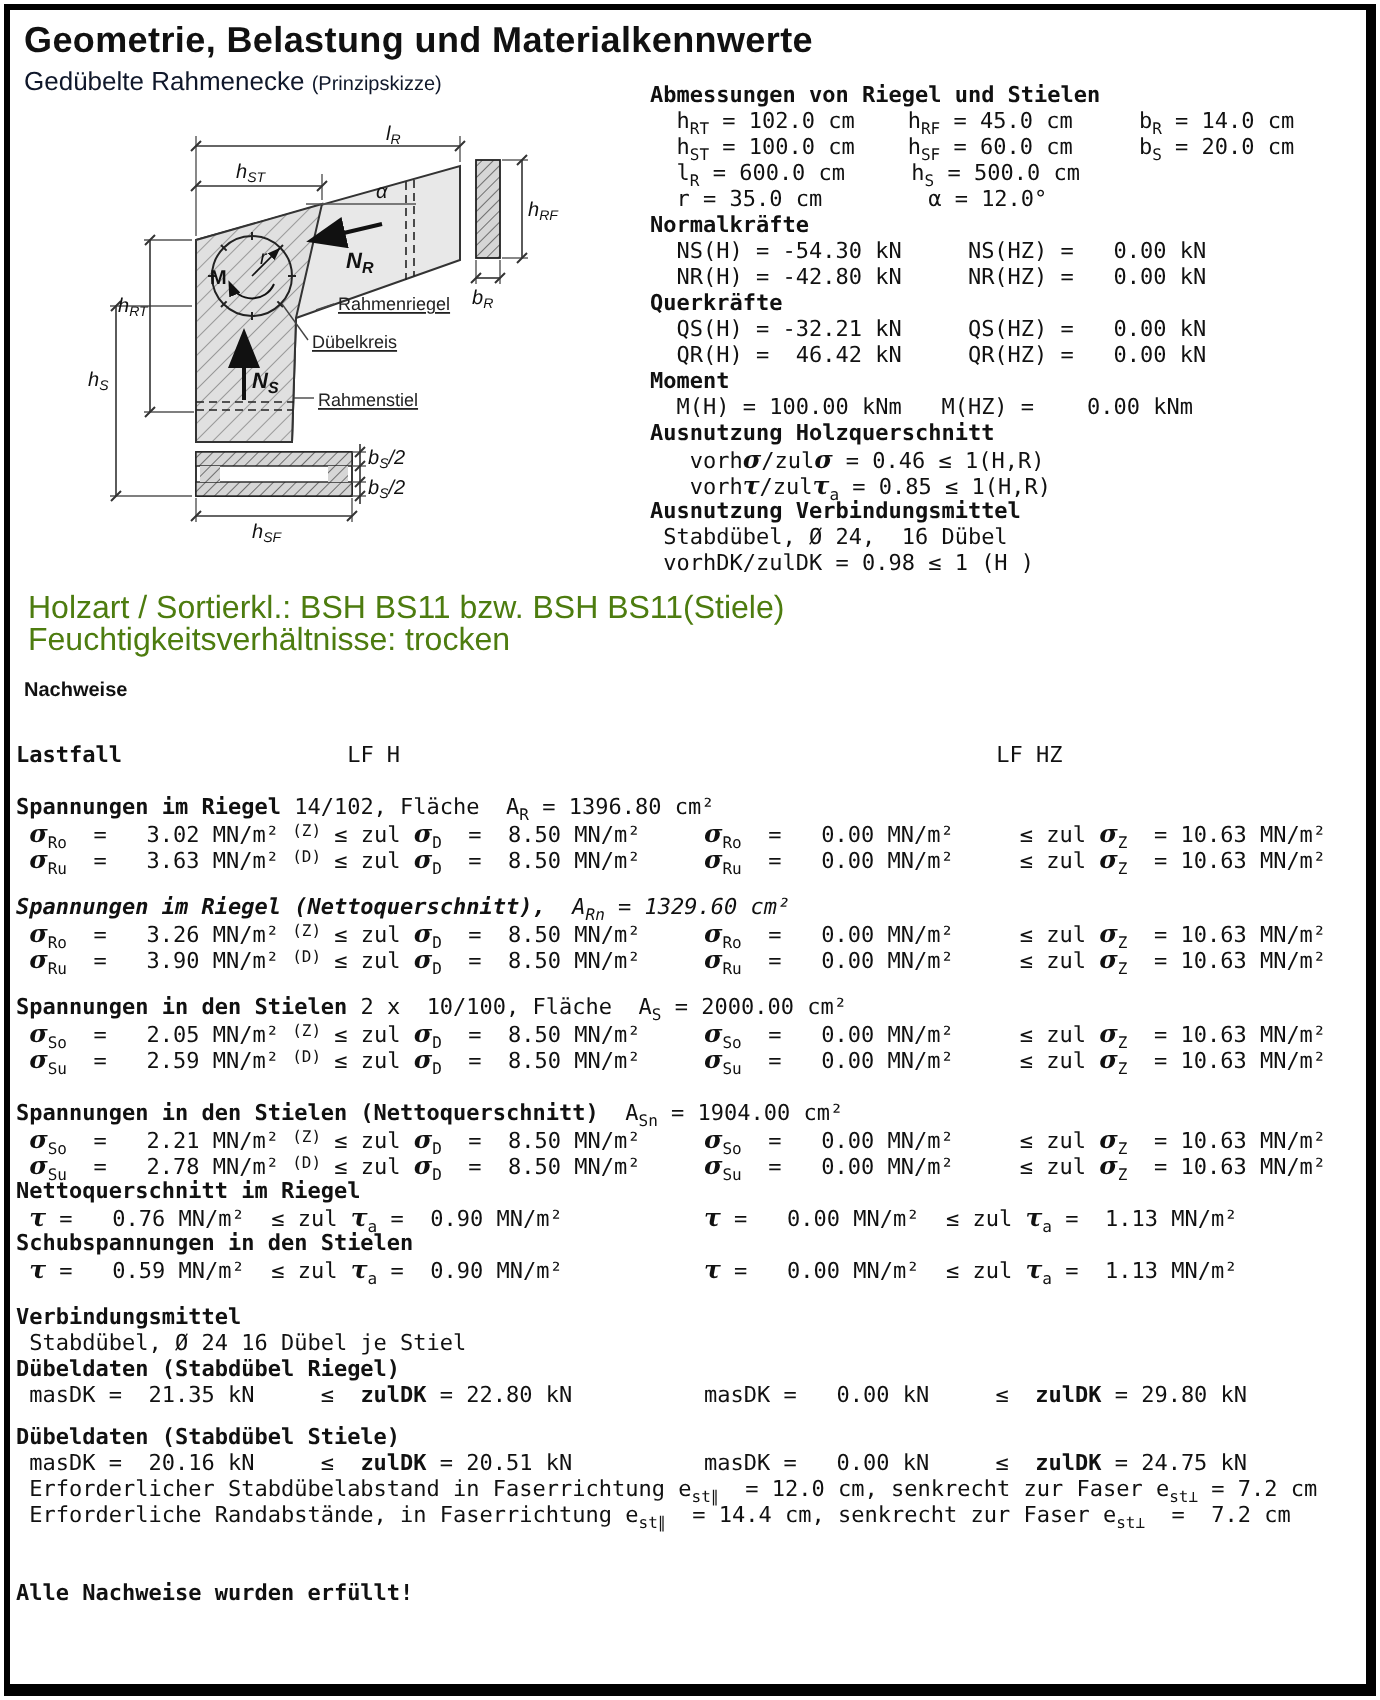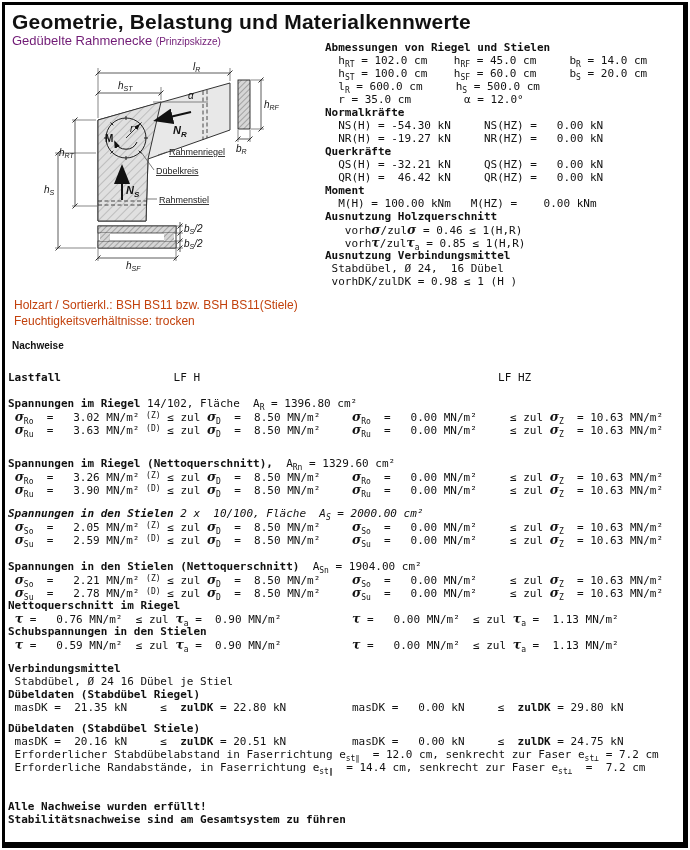--- a/index.html
+++ b/index.html
@@ -1,32 +1,32 @@
 <!DOCTYPE html>
 <html><head>
 <meta charset="utf-8">
 <style>
   html,body{margin:0;padding:0}
   body{width:690px;height:850px;background:#fff;position:relative;overflow:hidden;
        font-family:"Liberation Sans",sans-serif;color:#111}
   .frame{position:absolute;left:2px;top:2px;right:2px;bottom:2px;
          border:3px solid #000;border-right-width:5px;border-bottom-width:6px;pointer-events:none}
-  .title{position:absolute;left:12px;top:10px;font-size:21px;font-weight:bold;letter-spacing:.2px}
-  .subtitle{position:absolute;left:12px;top:33px;font-size:13px;color:#701a75}
+  .title{position:absolute;left:12px;top:10px;font-size:18px;font-weight:bold;letter-spacing:.2px}
+  .subtitle{position:absolute;left:12px;top:33px;font-size:13px;color:#0f172a}
   .subnote{font-size:10px}
   .mono{font-family:"DejaVu Sans Mono",monospace;font-size:11px;line-height:13px;white-space:pre;color:#111}
   .info{position:absolute;left:325px;top:41px}
   .bodyblk{position:absolute;left:0;top:371px;width:620px;padding-left:8px;box-sizing:border-box}
   .ln{position:relative;height:13px}
   .rh{position:absolute;left:344px;top:0}
   .sg-b{font-weight:bold}
   .sg-s{font-size:8px;position:relative;top:2.5px;font-family:"DejaVu Sans Mono","DejaVu Sans",monospace}
   .sg-p{font-size:8px;position:relative;top:-3px}
   .sg-g{font-family:"DejaVu Serif",serif;font-style:italic;font-weight:bold;font-size:12.5px}
-  .matblock{position:absolute;left:14px;top:297px;font-size:12px;line-height:16px;color:#c2410c}
+  .matblock{position:absolute;left:14px;top:297px;font-size:16px;line-height:16px;color:#4d7c0f}
   .h2{position:absolute;left:12px;top:340px;font-size:10px;font-weight:bold}
   .diagram{position:absolute;left:33px;top:56px}
   svg text{font-family:"Liberation Sans",sans-serif;fill:#111}
   .dim{font-size:10px}
   .dimsub{font-size:7px}
   .ital{font-style:italic}
   .plabel{font-size:9px;text-decoration:underline;fill:#222}
   .force{font-size:11px;font-weight:bold;font-style:italic}
   .fsub{font-size:8px;font-weight:bold}
   .mlab{font-size:10px;font-weight:bold}
@@ -166,21 +166,21 @@
 </svg>
 
 <div class="info">
     <div class="ln mono"><span class="sg-b">Abmessungen von Riegel und Stielen</span></div>
     <div class="ln mono"><span>  h</span><span class="sg-s">RT</span><span> = 102.0 cm    h</span><span class="sg-s">RF</span><span> = 45.0 cm     b</span><span class="sg-s">R</span><span> = 14.0 cm</span></div>
     <div class="ln mono"><span>  h</span><span class="sg-s">ST</span><span> = 100.0 cm    h</span><span class="sg-s">SF</span><span> = 60.0 cm     b</span><span class="sg-s">S</span><span> = 20.0 cm</span></div>
     <div class="ln mono"><span>  l</span><span class="sg-s">R</span><span> = 600.0 cm     h</span><span class="sg-s">S</span><span> = 500.0 cm</span></div>
     <div class="ln mono"><span>  r = 35.0 cm        α = 12.0°</span></div>
     <div class="ln mono"><span class="sg-b">Normalkräfte</span></div>
     <div class="ln mono"><span>  NS(H) = -54.30 kN     NS(HZ) =   0.00 kN</span></div>
-    <div class="ln mono"><span>  NR(H) = -19.27 kN     NR(HZ) =   0.00 kN</span></div>
+    <div class="ln mono"><span>  NR(H) = -42.80 kN     NR(HZ) =   0.00 kN</span></div>
     <div class="ln mono"><span class="sg-b">Querkräfte</span></div>
     <div class="ln mono"><span>  QS(H) = -32.21 kN     QS(HZ) =   0.00 kN</span></div>
     <div class="ln mono"><span>  QR(H) =  46.42 kN     QR(HZ) =   0.00 kN</span></div>
     <div class="ln mono"><span class="sg-b">Moment</span></div>
     <div class="ln mono"><span>  M(H) = 100.00 kNm   M(HZ) =    0.00 kNm</span></div>
     <div class="ln mono"><span class="sg-b">Ausnutzung Holzquerschnitt</span></div>
     <div class="ln mono"><span>   vorh</span><span class="sg-g">σ</span><span>/zul</span><span class="sg-g">σ</span><span> = 0.46 ≤ 1(H,R)</span></div>
     <div class="ln mono"><span>   vorh</span><span class="sg-g">τ</span><span>/zul</span><span class="sg-g">τ</span><span class="sg-s">a</span><span> = 0.85 ≤ 1(H,R)</span></div>
     <div class="ln mono"><span class="sg-b">Ausnutzung Verbindungsmittel</span></div>
     <div class="ln mono"><span> Stabdübel, Ø 24,  16 Dübel</span></div>
@@ -191,36 +191,35 @@
   <div>Holzart / Sortierkl.:  BSH BS11 bzw.  BSH BS11(Stiele)</div>
   <div>Feuchtigkeitsverhältnisse:  trocken</div>
 </div>
 
 <div class="h2">Nachweise</div>
 <div class="bodyblk">
     <div class="ln mono"><span class="sg-b">Lastfall</span><span>                 LF H                                             LF HZ</span></div>
     <div class="ln mono" style="margin-top: 13px;"><span class="sg-b">Spannungen im Riegel</span><span> 14/102, Fläche  A</span><span class="sg-s">R</span><span> = 1396.80 cm²</span></div>
     <div class="ln mono"><span> </span><span class="sg-g">σ</span><span class="sg-s">Ro</span><span>  =   3.02 MN/m² </span><span class="sg-p">(Z)</span><span> ≤ zul </span><span class="sg-g">σ</span><span class="sg-s">D</span><span>  =  8.50 MN/m²</span><span class="rh mono"><span class="sg-g">σ</span><span class="sg-s">Ro</span><span>  =   0.00 MN/m²     ≤ zul </span><span class="sg-g">σ</span><span class="sg-s">Z</span><span>  = 10.63 MN/m²</span></span></div>
     <div class="ln mono"><span> </span><span class="sg-g">σ</span><span class="sg-s">Ru</span><span>  =   3.63 MN/m² </span><span class="sg-p">(D)</span><span> ≤ zul </span><span class="sg-g">σ</span><span class="sg-s">D</span><span>  =  8.50 MN/m²</span><span class="rh mono"><span class="sg-g">σ</span><span class="sg-s">Ru</span><span>  =   0.00 MN/m²     ≤ zul </span><span class="sg-g">σ</span><span class="sg-s">Z</span><span>  = 10.63 MN/m²</span></span></div>
-    <div class="ln mono" style="margin-top: 21px;"><span class="sg-b">Spannungen im Riegel (Nettoquerschnitt),</span><span>  A</span><span class="sg-s">Rn</span><span> = 1329.60 cm²</span></div>
+    <div class="ln mono" style="margin-top: 11px; font-style: italic;"><span class="sg-b">Spannungen im Riegel (Nettoquerschnitt),</span><span>  A</span><span class="sg-s">Rn</span><span> = 1329.60 cm²</span></div>
     <div class="ln mono"><span> </span><span class="sg-g">σ</span><span class="sg-s">Ro</span><span>  =   3.26 MN/m² </span><span class="sg-p">(Z)</span><span> ≤ zul </span><span class="sg-g">σ</span><span class="sg-s">D</span><span>  =  8.50 MN/m²</span><span class="rh mono"><span class="sg-g">σ</span><span class="sg-s">Ro</span><span>  =   0.00 MN/m²     ≤ zul </span><span class="sg-g">σ</span><span class="sg-s">Z</span><span>  = 10.63 MN/m²</span></span></div>
     <div class="ln mono"><span> </span><span class="sg-g">σ</span><span class="sg-s">Ru</span><span>  =   3.90 MN/m² </span><span class="sg-p">(D)</span><span> ≤ zul </span><span class="sg-g">σ</span><span class="sg-s">D</span><span>  =  8.50 MN/m²</span><span class="rh mono"><span class="sg-g">σ</span><span class="sg-s">Ru</span><span>  =   0.00 MN/m²     ≤ zul </span><span class="sg-g">σ</span><span class="sg-s">Z</span><span>  = 10.63 MN/m²</span></span></div>
-    <div class="ln mono" style="margin-top: 11px; font-style: italic;"><span class="sg-b">Spannungen in den Stielen</span><span> 2 x  10/100, Fläche  A</span><span class="sg-s">S</span><span> = 2000.00 cm²</span></div>
+    <div class="ln mono" style="margin-top: 11px;"><span class="sg-b">Spannungen in den Stielen</span><span> 2 x  10/100, Fläche  A</span><span class="sg-s">S</span><span> = 2000.00 cm²</span></div>
     <div class="ln mono"><span> </span><span class="sg-g">σ</span><span class="sg-s">So</span><span>  =   2.05 MN/m² </span><span class="sg-p">(Z)</span><span> ≤ zul </span><span class="sg-g">σ</span><span class="sg-s">D</span><span>  =  8.50 MN/m²</span><span class="rh mono"><span class="sg-g">σ</span><span class="sg-s">So</span><span>  =   0.00 MN/m²     ≤ zul </span><span class="sg-g">σ</span><span class="sg-s">Z</span><span>  = 10.63 MN/m²</span></span></div>
     <div class="ln mono"><span> </span><span class="sg-g">σ</span><span class="sg-s">Su</span><span>  =   2.59 MN/m² </span><span class="sg-p">(D)</span><span> ≤ zul </span><span class="sg-g">σ</span><span class="sg-s">D</span><span>  =  8.50 MN/m²</span><span class="rh mono"><span class="sg-g">σ</span><span class="sg-s">Su</span><span>  =   0.00 MN/m²     ≤ zul </span><span class="sg-g">σ</span><span class="sg-s">Z</span><span>  = 10.63 MN/m²</span></span></div>
     <div class="ln mono" style="margin-top: 14px;"><span class="sg-b">Spannungen in den Stielen (Nettoquerschnitt)</span><span>  A</span><span class="sg-s">Sn</span><span> = 1904.00 cm²</span></div>
     <div class="ln mono"><span> </span><span class="sg-g">σ</span><span class="sg-s">So</span><span>  =   2.21 MN/m² </span><span class="sg-p">(Z)</span><span> ≤ zul </span><span class="sg-g">σ</span><span class="sg-s">D</span><span>  =  8.50 MN/m²</span><span class="rh mono"><span class="sg-g">σ</span><span class="sg-s">So</span><span>  =   0.00 MN/m²     ≤ zul </span><span class="sg-g">σ</span><span class="sg-s">Z</span><span>  = 10.63 MN/m²</span></span></div>
     <div class="ln mono"><span> </span><span class="sg-g">σ</span><span class="sg-s">Su</span><span>  =   2.78 MN/m² </span><span class="sg-p">(D)</span><span> ≤ zul </span><span class="sg-g">σ</span><span class="sg-s">D</span><span>  =  8.50 MN/m²</span><span class="rh mono"><span class="sg-g">σ</span><span class="sg-s">Su</span><span>  =   0.00 MN/m²     ≤ zul </span><span class="sg-g">σ</span><span class="sg-s">Z</span><span>  = 10.63 MN/m²</span></span></div>
     <div class="ln mono"><span class="sg-b">Nettoquerschnitt im Riegel</span></div>
     <div class="ln mono"><span> </span><span class="sg-g">τ</span><span> =   0.76 MN/m²  ≤ zul </span><span class="sg-g">τ</span><span class="sg-s">a</span><span> =  0.90 MN/m²</span><span class="rh mono"><span class="sg-g">τ</span><span> =   0.00 MN/m²  ≤ zul </span><span class="sg-g">τ</span><span class="sg-s">a</span><span> =  1.13 MN/m²</span></span></div>
     <div class="ln mono"><span class="sg-b">Schubspannungen in den Stielen</span></div>
     <div class="ln mono"><span> </span><span class="sg-g">τ</span><span> =   0.59 MN/m²  ≤ zul </span><span class="sg-g">τ</span><span class="sg-s">a</span><span> =  0.90 MN/m²</span><span class="rh mono"><span class="sg-g">τ</span><span> =   0.00 MN/m²  ≤ zul </span><span class="sg-g">τ</span><span class="sg-s">a</span><span> =  1.13 MN/m²</span></span></div>
     <div class="ln mono" style="margin-top: 11px;"><span class="sg-b">Verbindungsmittel</span></div>
     <div class="ln mono"><span> Stabdübel, Ø 24 16 Dübel je Stiel</span></div>
     <div class="ln mono"><span class="sg-b">Dübeldaten (Stabdübel Riegel)</span></div>
     <div class="ln mono"><span> masDK =  21.35 kN     ≤  </span><span class="sg-b">zulDK</span><span> = 22.80 kN</span><span class="rh mono"><span>masDK =   0.00 kN     ≤  </span><span class="sg-b">zulDK</span><span> = 29.80 kN</span></span></div>
     <div class="ln mono" style="margin-top: 8px;"><span class="sg-b">Dübeldaten (Stabdübel Stiele)</span></div>
     <div class="ln mono"><span> masDK =  20.16 kN     ≤  </span><span class="sg-b">zulDK</span><span> = 20.51 kN</span><span class="rh mono"><span>masDK =   0.00 kN     ≤  </span><span class="sg-b">zulDK</span><span> = 24.75 kN</span></span></div>
     <div class="ln mono"><span> Erforderlicher Stabdübelabstand in Faserrichtung e</span><span class="sg-s">st∥</span><span>  = 12.0 cm, senkrecht zur Faser e</span><span class="sg-s">st⊥</span><span> = 7.2 cm</span></div>
     <div class="ln mono"><span> Erforderliche Randabstände, in Faserrichtung e</span><span class="sg-s">st∥</span><span>  = 14.4 cm, senkrecht zur Faser e</span><span class="sg-s">st⊥</span><span>  =  7.2 cm</span></div>
     <div class="ln mono" style="margin-top: 26px;"><span class="sg-b">Alle Nachweise wurden erfüllt!</span></div>
-    <div class="ln mono"><span class="sg-b">Stabilitätsnachweise sind am Gesamtsystem zu führen</span></div>
   </div>
 
 </body></html>

